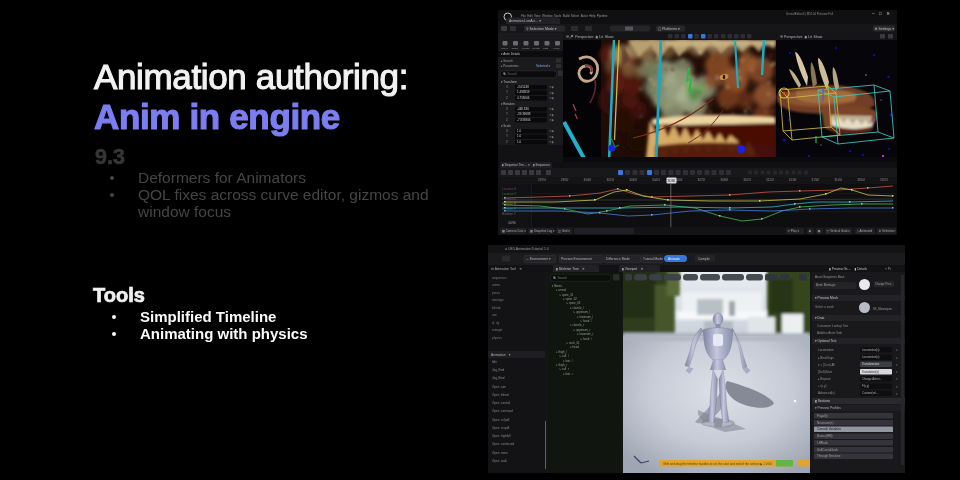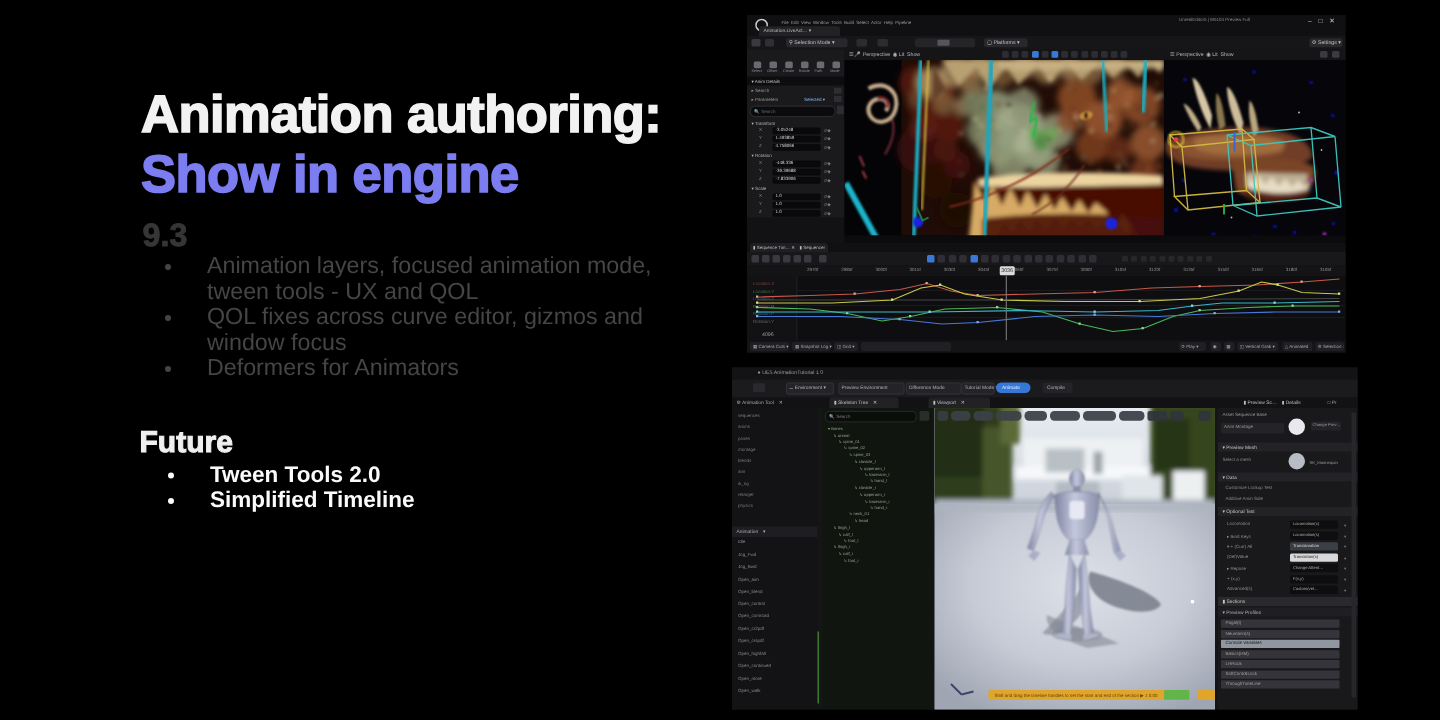--- a/index.html
+++ b/index.html
@@ -1,47 +1,46 @@
 <!DOCTYPE html>
 <html><head><meta charset="utf-8">
 <style>
   html,body{margin:0;padding:0;background:#000;}
   body{width:960px;height:480px;overflow:hidden;position:relative;
        font-family:"Liberation Sans", sans-serif;}
   .abs{position:absolute;}
-  #title1{left:94px;top:57px;font-size:35px;font-weight:bold;color:#f2f2f2;letter-spacing:-0.35px;-webkit-text-stroke:1.1px #f2f2f2;}
+  #title1{left:94px;top:57px;font-size:35px;font-weight:normal;color:#f2f2f2;letter-spacing:-0.35px;-webkit-text-stroke:1.1px #f2f2f2;}
   #title2{left:94px;top:97px;font-size:35px;font-weight:bold;color:#7b7df0;letter-spacing:-0.35px;-webkit-text-stroke:1.1px #7b7df0;}
   #v55{left:95px;top:145px;font-size:21.5px;font-weight:bold;color:#363636;-webkit-text-stroke:0.6px #363636;}
   ul{margin:0;padding:0;list-style:none;}
   .blist li{position:relative;line-height:17px;}
   .dot{position:absolute;left:-28px;top:7px;width:4px;height:4px;border-radius:50%;}
   #gray{left:138px;top:169px;font-size:15.5px;color:#454545;width:300px;}
   #gray .dot{background:#454545;}
   #future{left:93px;top:284px;font-size:20px;font-weight:bold;color:#f0f0f0;-webkit-text-stroke:0.7px #f0f0f0;}
   #white{left:140px;top:308px;font-size:15px;font-weight:bold;color:#fafafa;}
   #white .blist li{line-height:17.3px;}
   #white .dot{background:#fafafa;}
   .sc{transform:scale(0.5);transform-origin:0 0;position:absolute;left:0;top:0;}
   .t{position:absolute;white-space:nowrap;}
 </style></head><body>
   <div id="title1" class="abs">Animation authoring:</div>
-  <div id="title2" class="abs">Show in engine</div>
+  <div id="title2" class="abs">Anim in engine</div>
   <div id="v55" class="abs">9.3</div>
   <div id="gray" class="abs">
     <ul class="blist">
-    <li><span class="dot"></span>Animation layers, focused animation mode, tween tools - UX and QOL</li>
+    <li><span class="dot"></span>Deformers for Animators</li>
     <li><span class="dot"></span>QOL fixes across curve editor, gizmos and window focus</li>
-    <li><span class="dot"></span>Deformers for Animators</li>
   </ul>
   </div>
-  <div id="future" class="abs">Future</div>
+  <div id="future" class="abs">Tools</div>
   <div id="white" class="abs">
     <ul class="blist">
-    <li><span class="dot"></span>Tween Tools 2.0</li>
     <li><span class="dot"></span>Simplified Timeline</li>
+    <li><span class="dot"></span>Animating with physics</li>
   </ul>
   </div>
 
 <div id="shot1" class="abs" style="left:498px;top:10px;width:399px;height:225px;">
     <div class="sc" style="width:798px;height:450px;">
       <div class="abs" style="left:0px;top:0px;width:798px;height:450px;background:#121214;"></div>
 <div class="abs" style="left:0px;top:0px;width:798px;height:28px;background:#101012;"></div>
 <div class="abs" style="left:11px;top:5px;width:17px;height:17px;border-radius:50%;border:2.5px solid #c8c8c8;box-sizing:border-box;"></div>
 <div class="t" style="left:46px;top:8px;font-size:6px;color:#9a9a9a;">File Edit View Window Tools Build Select Actor Help Pipeline</div>
 <div class="t" style="left:576px;top:4px;font-size:6px;color:#8a8a8a;">UnrealEditor5 | M5104 Preview Full</div>

